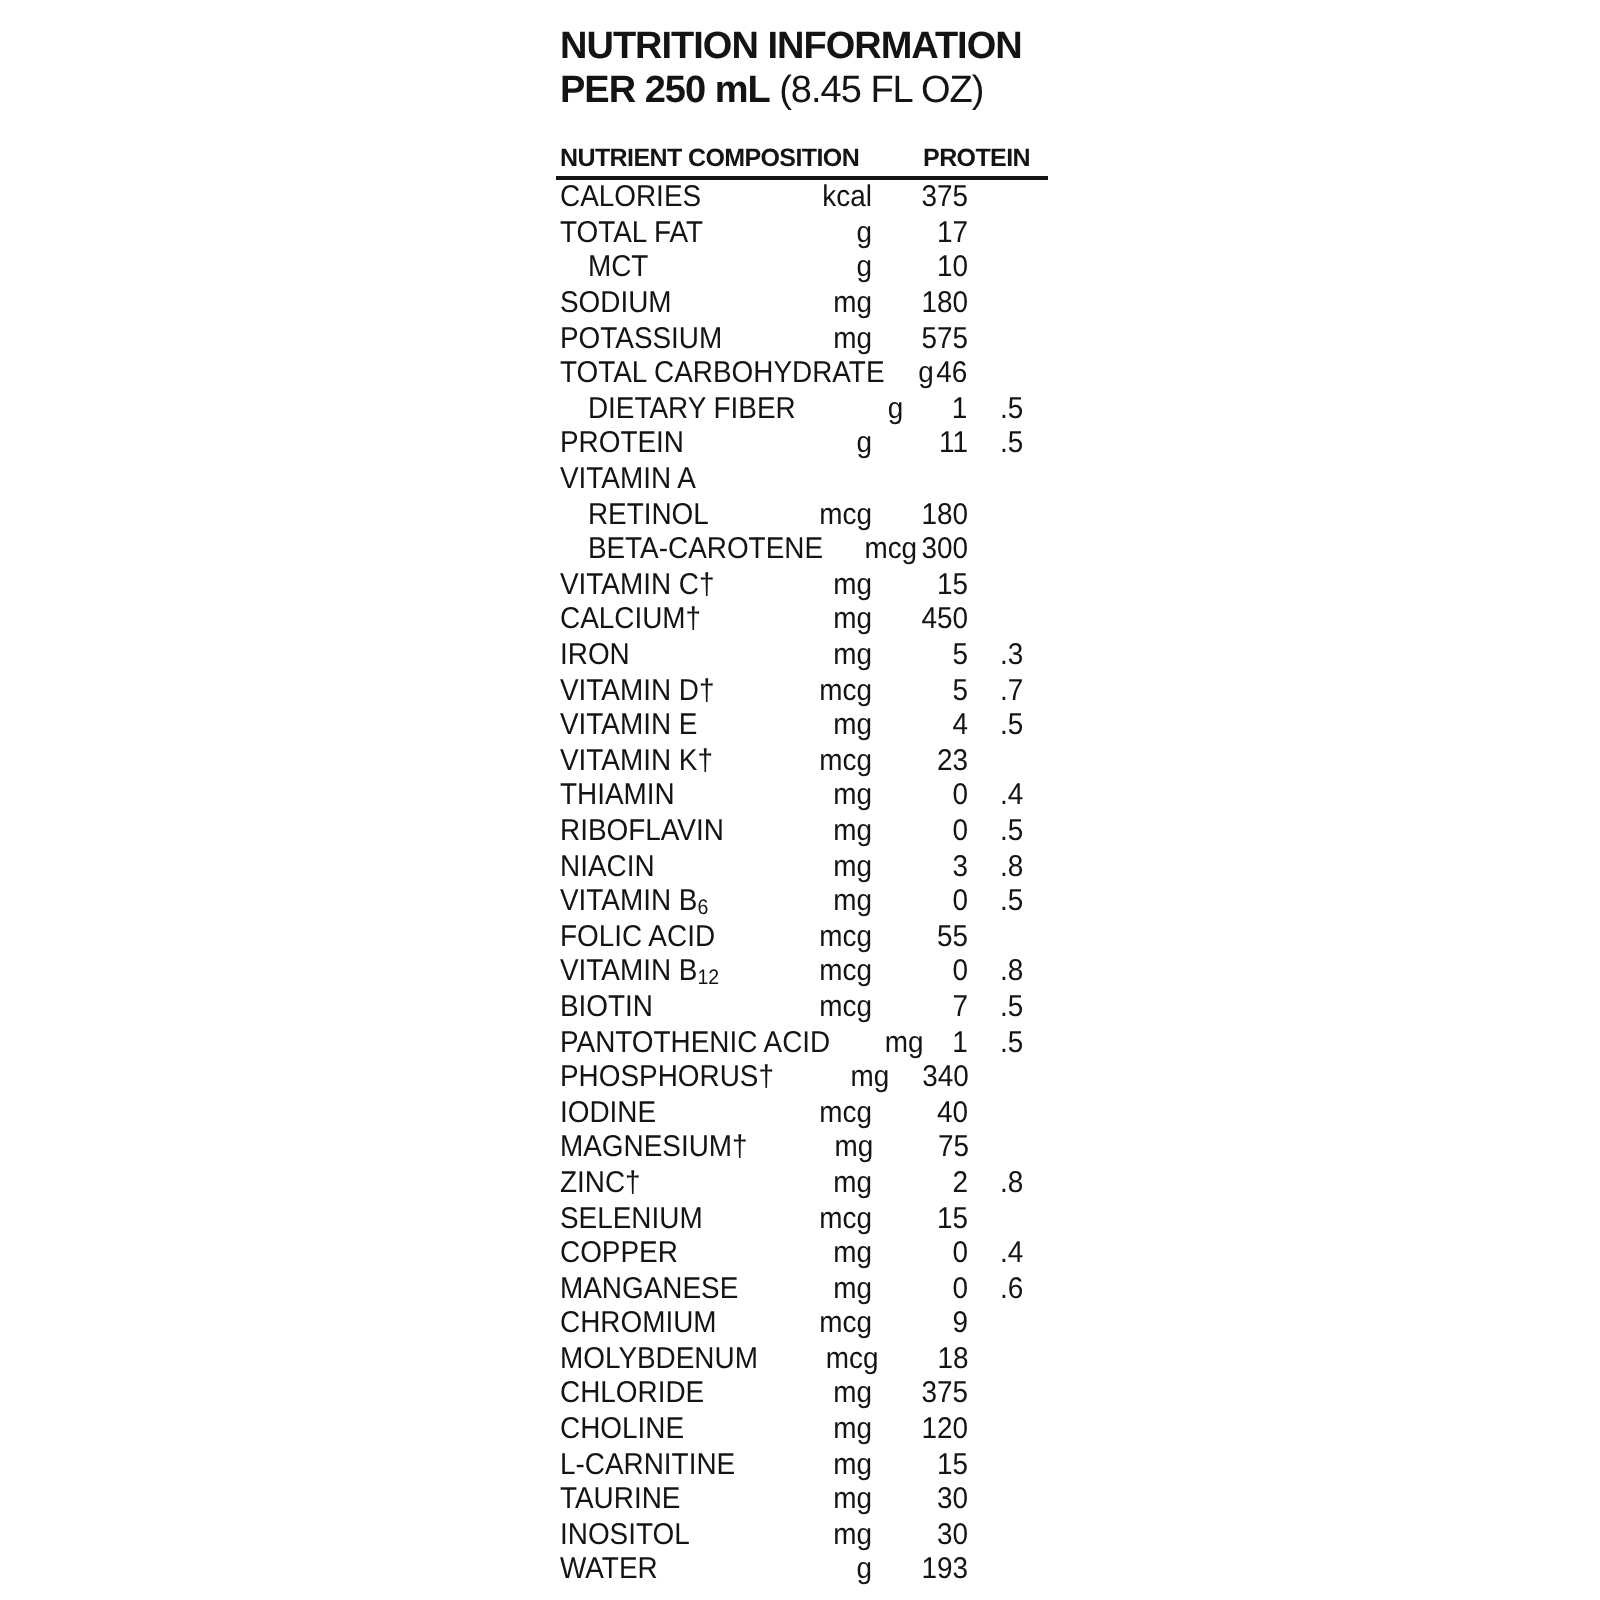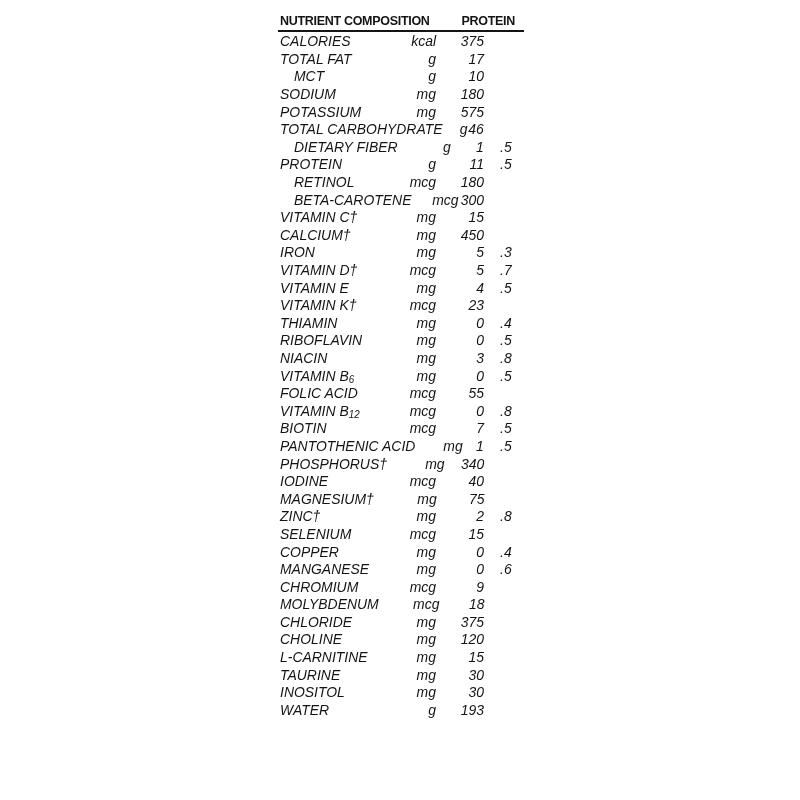--- a/index.html
+++ b/index.html
@@ -29,41 +29,40 @@
     line-height: 21px;
     letter-spacing: -0.5px;
     white-space: nowrap;
   }
   .subtitle .b { font-weight: bold; }
   .header-row {
     display: flex;
     justify-content: space-between;
     align-items: flex-end;
     width: 235px;
-    margin-top: 1px;
+    margin-top: 16px;
     font-size: 12.5px;
     font-weight: bold;
     letter-spacing: -0.3px;
     line-height: 14px;
     white-space: nowrap;
   }
   .rule {
     width: 246px;
     height: 2px;
     background: #141414;
     margin: 2px 0 0 -2px;
   }
   .rows { margin-top: 0; width: 232px; }
   .row {
     display: flex;
     align-items: center;
     height: 17.6px;
     font-size: 15px;
     white-space: nowrap;
-    font-style: italic;
   }
   .label {
     flex: 1;
     transform: scaleX(0.93);
     transform-origin: 0 50%;
     white-space: nowrap;
   }
   .label.indent { padding-left: 15px; }
   .sub {
     font-size: 10.5px;
@@ -87,20 +86,22 @@
     width: 12px;
     text-align: left;
     transform: scaleX(0.93);
     transform-origin: 0 50%;
   }
 </style>
 </head>
 <body style="background: rgb(255, 255, 255); color: rgb(20, 20, 20);">
 
 <div class="panel">
+  <div class="title">NUTRITION INFORMATION</div>
+  <div class="subtitle"><span class="b">PER 250 mL</span><span> (8.45 FL OZ)</span></div>
   <div class="header-row">
     <span>NUTRIENT COMPOSITION</span>
     <span>PROTEIN</span>
   </div>
   <div class="rule" style="background: rgb(20, 20, 20);"></div>
   <div class="rows" id="rows">
   <div class="row">
     <span class="label"><span class="lbl">CALORIES</span><span class="sub"></span></span>
     <span class="unit">kcal</span>
     <span class="amt">
@@ -165,20 +166,28 @@
 
   <div class="row">
     <span class="label"><span class="lbl">PROTEIN</span><span class="sub"></span></span>
     <span class="unit">g</span>
     <span class="amt">
           <span class="int">11</span>
           <span class="frac">.5</span>
         </span>
   </div>
 
+  <div class="row">
+    <span class="label"><span class="lbl">VITAMIN A</span><span class="sub"></span></span>
+    <span class="unit"></span>
+    <span class="amt">
+          <span class="int"></span>
+          <span class="frac"></span>
+        </span>
+  </div>
 
   <div class="row">
     <span class="label indent"><span class="lbl">RETINOL</span><span class="sub"></span></span>
     <span class="unit">mcg</span>
     <span class="amt">
           <span class="int">180</span>
           <span class="frac"></span>
         </span>
   </div>
 

